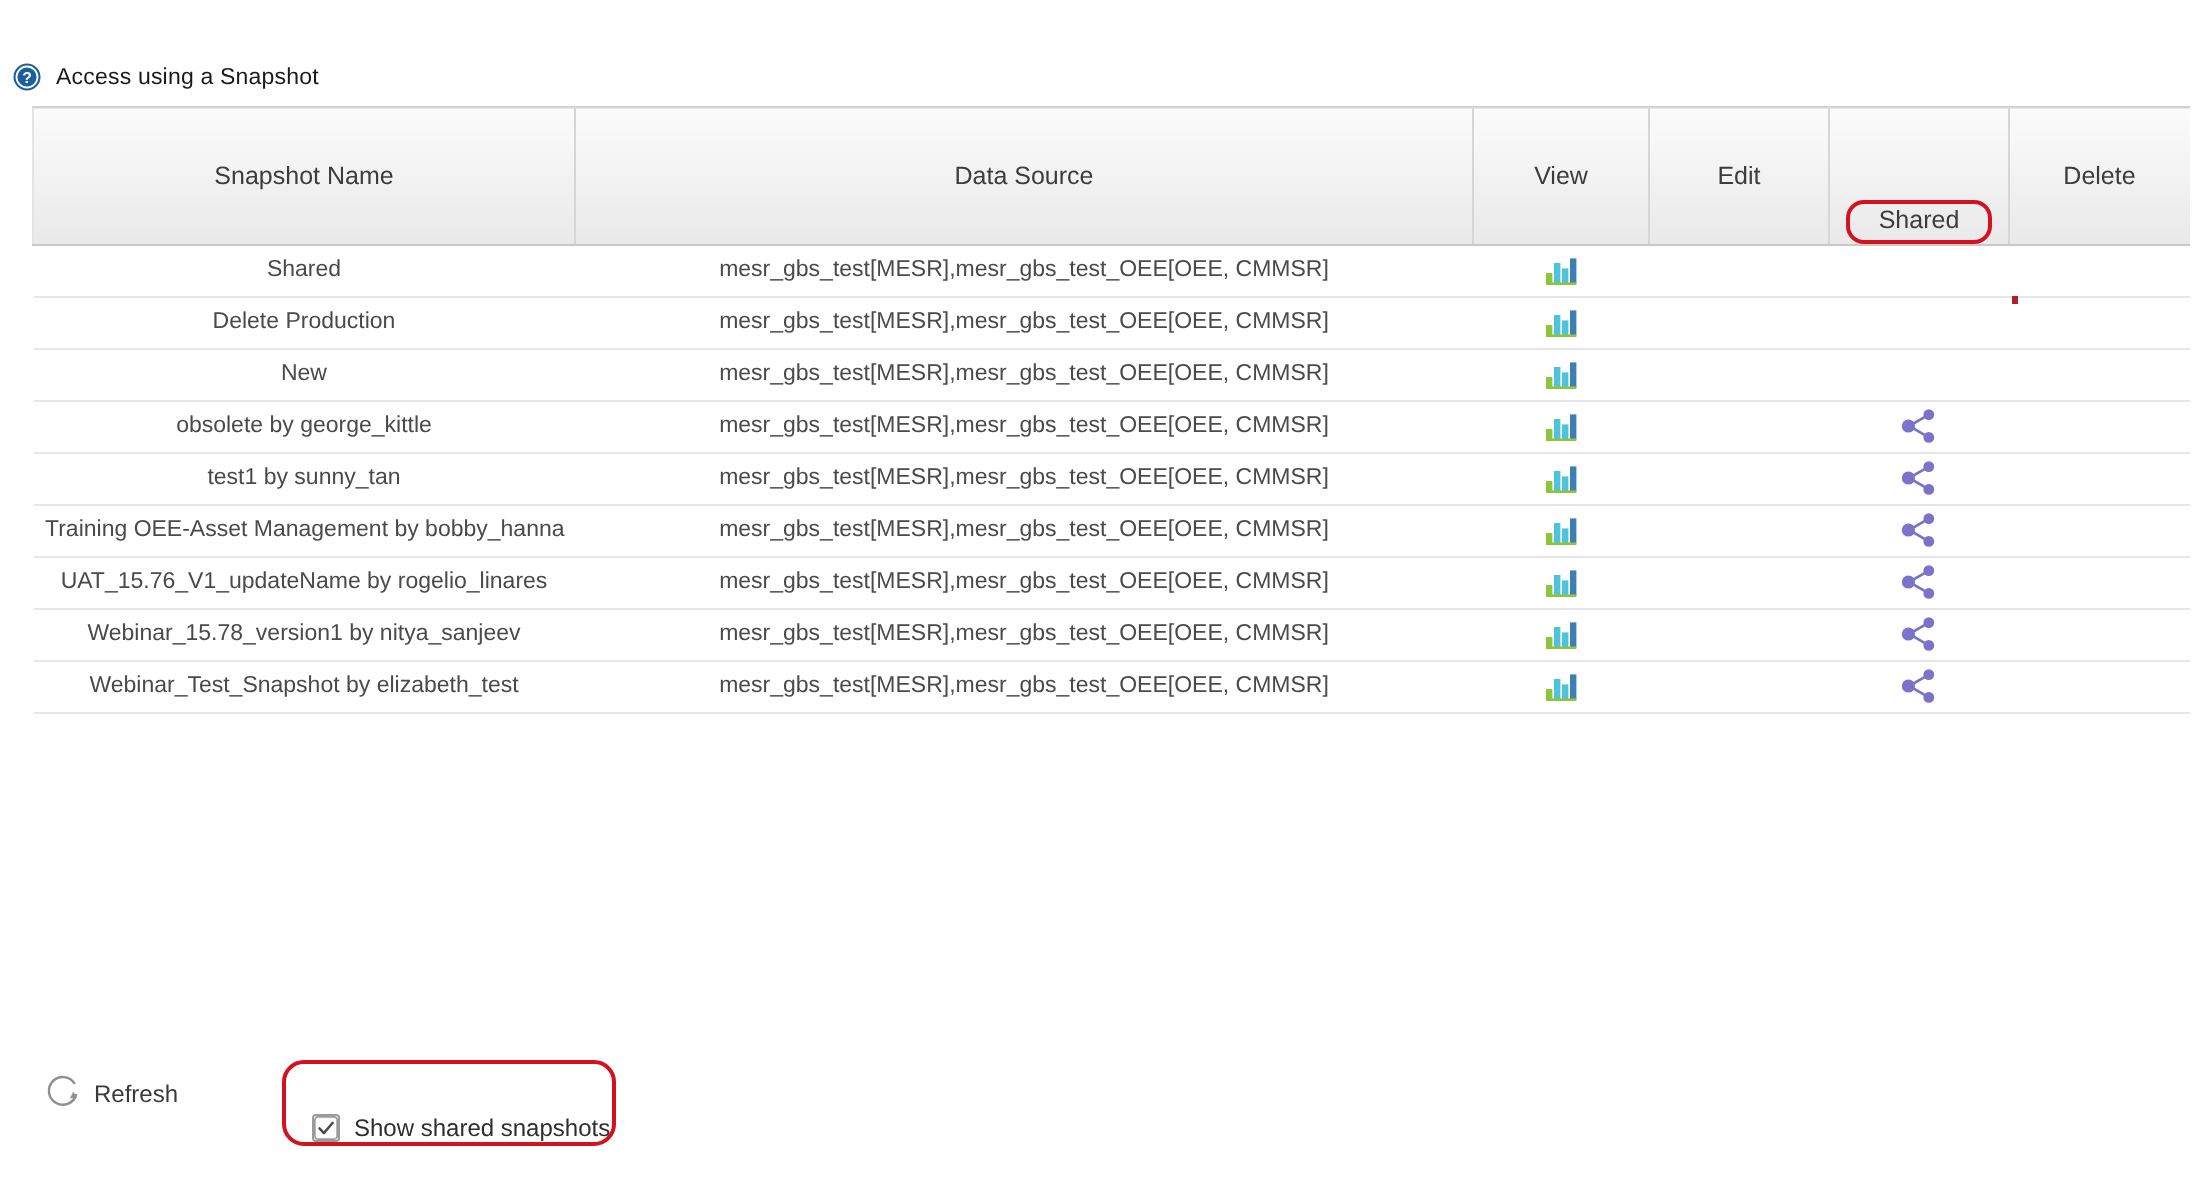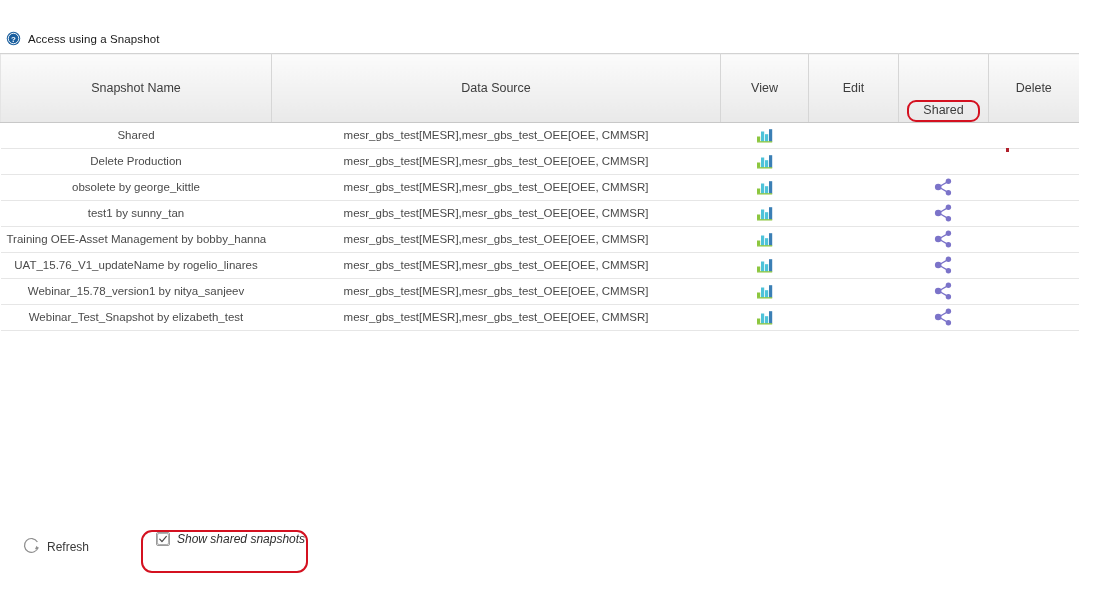--- a/index.html
+++ b/index.html
@@ -22,21 +22,21 @@
   .section-title {
     font-size: 11.5px;
     color: #1a1a1a;
     letter-spacing: 0.1px;
     white-space: nowrap;
   }
 
   
   .grid {
     position: absolute;
-    left: 0; top: 53px;
+    left: 16px; top: 53px;
     width: 1078px;
     border-collapse: collapse;
     table-layout: fixed;
   }
   .grid th {
     height: 29px;
     background: linear-gradient(to bottom, #fbfbfb 0%, #f3f3f3 45%, #e9e9e9 100%);
     border-top: 1px solid #d2d2d2;
     border-bottom: 1px solid #c8c8c8;
     border-right: 1px solid #d6d6d6;
@@ -103,24 +103,23 @@
   }
   .refresh-icon { width: 19px; height: 19px; display:block; }
   .refresh-label { font-size: 12px; color: #3a3a3a; }
 
   .checkbox-wrap {
     position: absolute;
     left: 141px; top: -3px;
     width: 167px; height: 43px;
     border: 2.5px solid #d41120;
     border-radius: 11px;
-    display: flex; align-items: flex-start;
+    display: flex; align-items: flex-end;
     padding-left: 13px;
     gap: 7px;
-    font-style: italic;
   }
   .cbx {
     width: 14px; height: 14px;
     border: 1px solid #9a9a9a;
     border-radius: 2px;
     background: #fdfdfd;
     display: block; flex: 0 0 auto;
   }
   .cbx-label { font-size: 12px; color: #2e2e2e; white-space: nowrap; }
 </style>
@@ -194,20 +193,34 @@
               <rect x="5" y="3.5" width="3.2" height="10.2" fill="#4ec3d9"></rect>
               <rect x="9" y="6.2" width="3.2" height="7.5" fill="#4ec3d9"></rect>
               <rect x="13" y="1.2" width="3.2" height="12.5" fill="#3b7fb5"></rect>
               <rect x="1" y="13.2" width="15.2" height="1.3" fill="#8cc63f"></rect>
             </svg></td>
           <td class="icon-cell"></td>
           <td class="icon-cell"></td>
           <td class="icon-cell"></td>
         </tr>
         <tr>
+          <td>New</td>
+          <td>mesr_gbs_test[MESR],mesr_gbs_test_OEE[OEE, CMMSR]</td>
+          <td class="icon-cell"><svg class="chart-icon" viewBox="0 0 18 15">
+              <rect x="1" y="8.5" width="3.2" height="5.2" fill="#8cc63f"></rect>
+              <rect x="5" y="3.5" width="3.2" height="10.2" fill="#4ec3d9"></rect>
+              <rect x="9" y="6.2" width="3.2" height="7.5" fill="#4ec3d9"></rect>
+              <rect x="13" y="1.2" width="3.2" height="12.5" fill="#3b7fb5"></rect>
+              <rect x="1" y="13.2" width="15.2" height="1.3" fill="#8cc63f"></rect>
+            </svg></td>
+          <td class="icon-cell"></td>
+          <td class="icon-cell"></td>
+          <td class="icon-cell"></td>
+        </tr>
+        <tr>
           <td>obsolete by george_kittle</td>
           <td>mesr_gbs_test[MESR],mesr_gbs_test_OEE[OEE, CMMSR]</td>
           <td class="icon-cell"><svg class="chart-icon" viewBox="0 0 18 15">
               <rect x="1" y="8.5" width="3.2" height="5.2" fill="#8cc63f"></rect>
               <rect x="5" y="3.5" width="3.2" height="10.2" fill="#4ec3d9"></rect>
               <rect x="9" y="6.2" width="3.2" height="7.5" fill="#4ec3d9"></rect>
               <rect x="13" y="1.2" width="3.2" height="12.5" fill="#3b7fb5"></rect>
               <rect x="1" y="13.2" width="15.2" height="1.3" fill="#8cc63f"></rect>
             </svg></td>
           <td class="icon-cell"></td>

